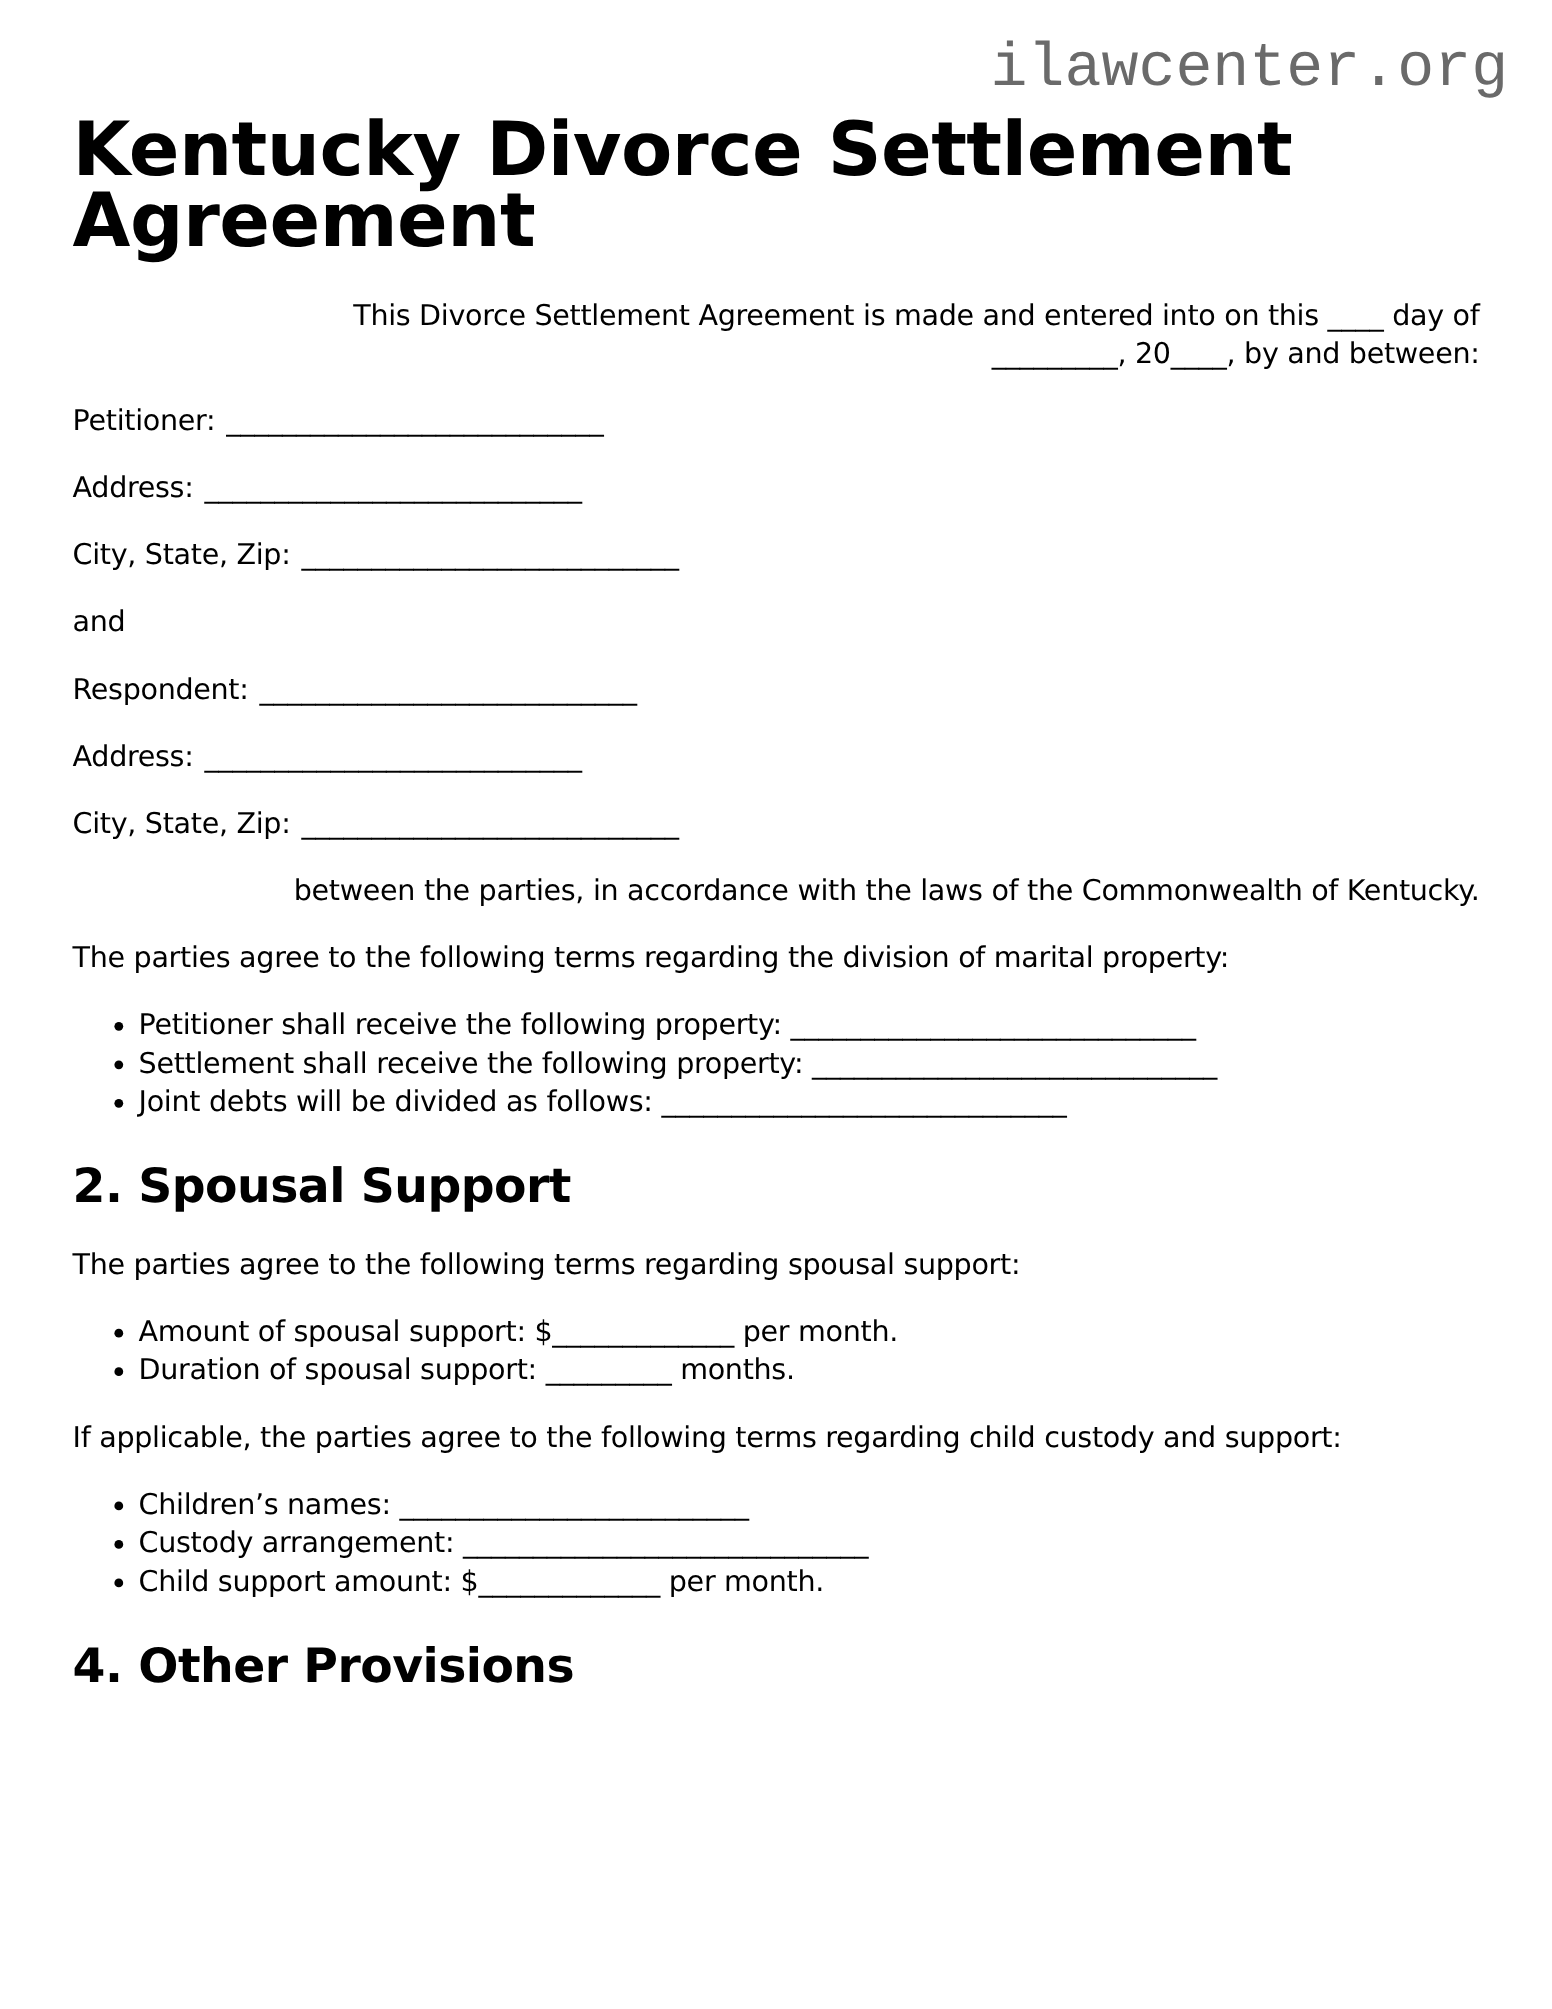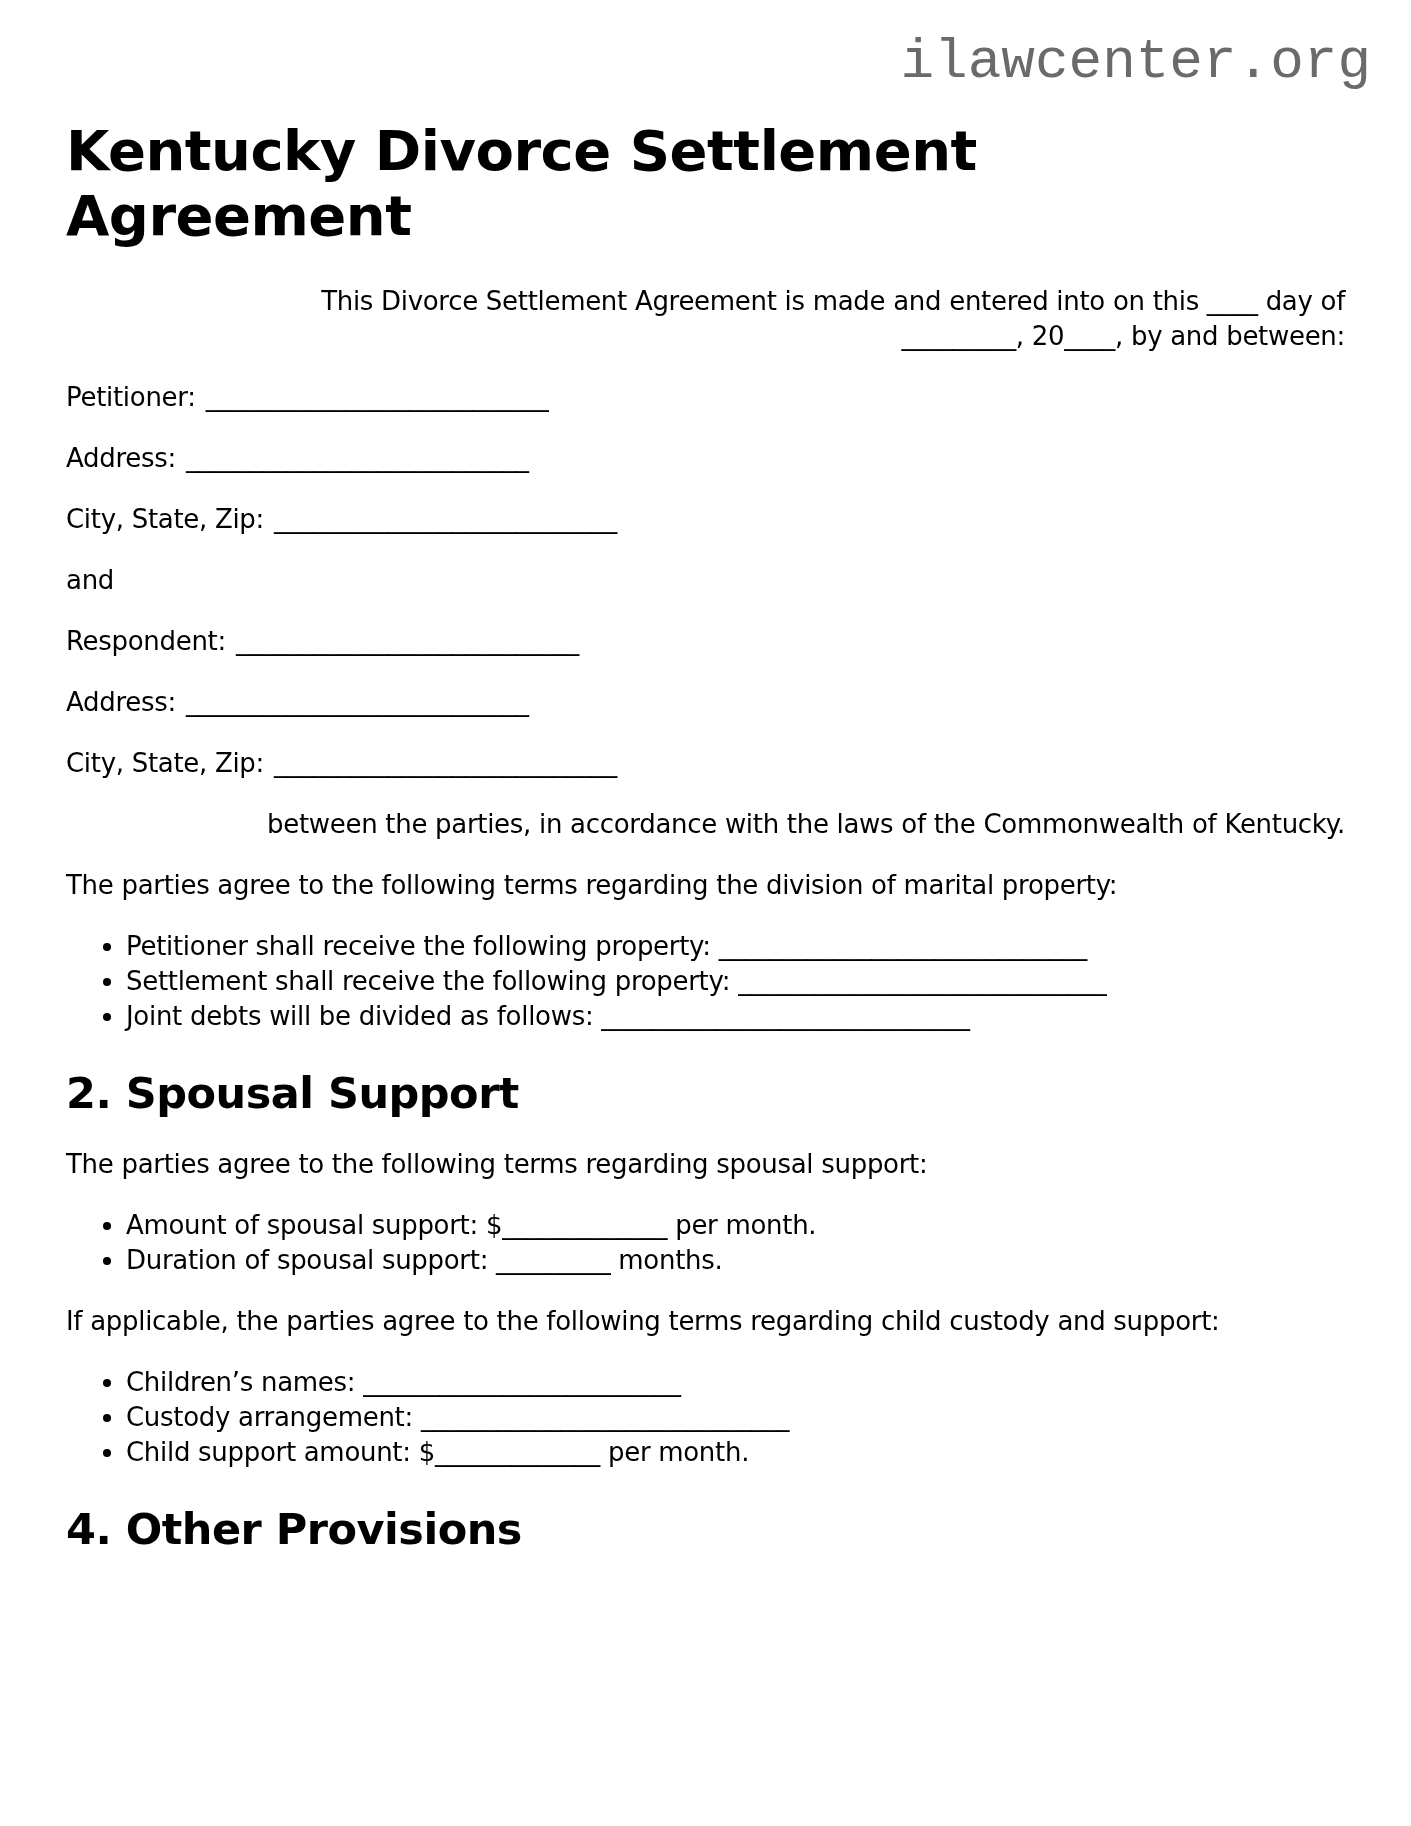--- a/index.html
+++ b/index.html
@@ -6,37 +6,37 @@
   .page {
     position: relative;
     width: 1411px;
     height: 1826px;
     background: #ffffff;
     color: #000000;
     font-family: "DejaVu Sans", "Liberation Sans", sans-serif;
     font-size: 26px;
     letter-spacing: -0.3px;
     box-sizing: border-box;
-    padding: 14px 66px;
+    padding: 0 66px;
     overflow: hidden;
   }
   .watermark {
     position: absolute;
     top: 34px;
     right: 40px;
     font-family: "Liberation Mono", "DejaVu Sans Mono", monospace;
     font-size: 56px;
     line-height: 1;
     color: #6a6a6a;
     letter-spacing: 0;
     white-space: nowrap;
   }
   h1.doc-title {
     margin: 104px 0 36px 0;
-    font-size: 56px;
+    font-size: 68px;
     line-height: 65px;
     font-weight: bold;
     letter-spacing: -0.5px;
   }
   h1.doc-title .t-line { display: block; }
   h2.sec-heading {
     margin: 32px 0 27px 0;
     font-size: 43px;
     line-height: 54px;
     font-weight: bold;

